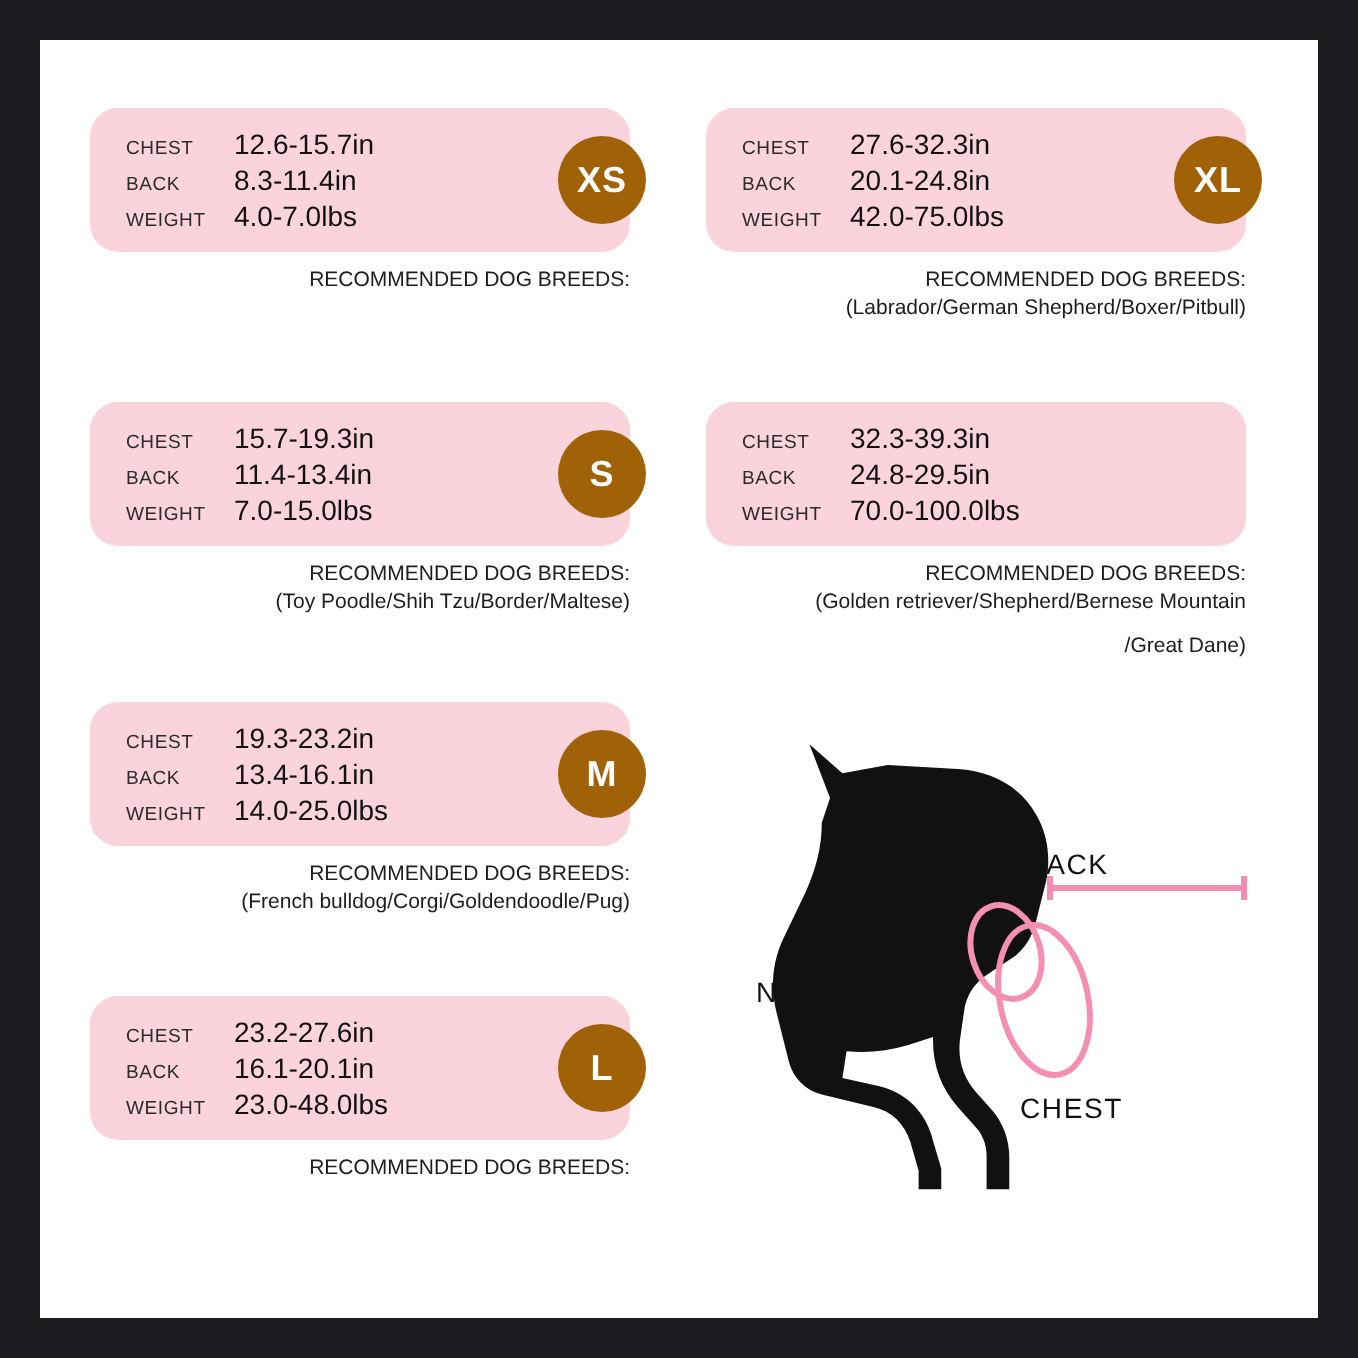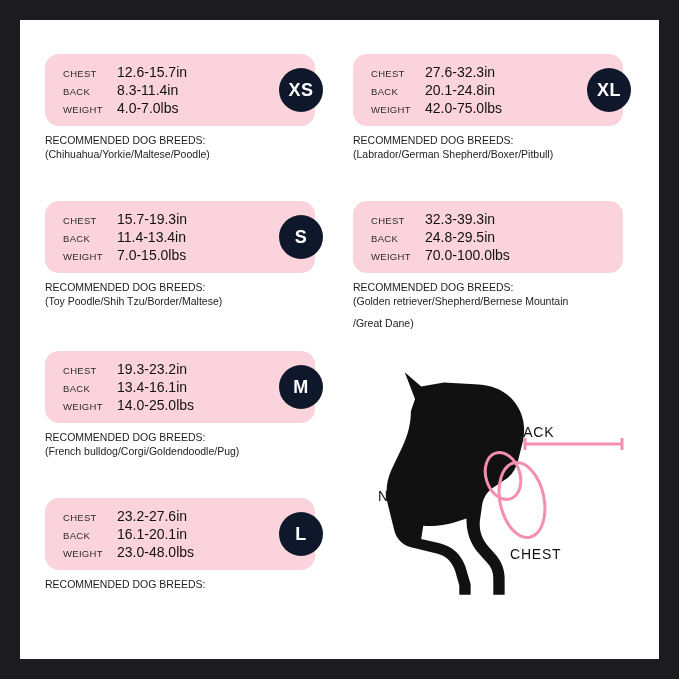--- a/index.html
+++ b/index.html
@@ -63,35 +63,35 @@
     white-space: nowrap;
   }
   .badge {
     position: absolute;
     right: -8px;
     top: 50%;
     transform: translateY(-50%);
     width: 44px;
     height: 44px;
     border-radius: 50%;
-    background: #0f172a;
+    background: #a16207;
     color: #ffffff;
     display: flex;
     align-items: center;
     justify-content: center;
     font-size: 18px;
     font-weight: bold;
     letter-spacing: 0.5px;
   }
   .badge.wide {
     font-size: 15px;
   }
   .breeds {
     margin-top: 7px;
-    text-align: left;
+    text-align: right;
     font-size: 10.5px;
     color: #1d1d1d;
     line-height: 1.35;
   }
   .breeds div {
     white-space: nowrap;
   }
   
   .diagram {
     position: absolute;
@@ -132,21 +132,20 @@
           </div>
           <div class="row">
             <span class="row-label">WEIGHT</span>
             <span class="row-value">4.0-7.0lbs</span>
           </div>
         </div>
         <div class="badge">XS</div>
       </div>
       <div class="breeds">
         <div>RECOMMENDED DOG BREEDS:</div>
-        <div>(Chihuahua/Yorkie/Maltese/Poodle)</div>
       </div>
     </div>
 
     <div class="card" style="left:333px; top:34px; width:270px;">
       <div class="panel">
         <div class="rows">
           <div class="row">
             <span class="row-label">CHEST</span>
             <span class="row-value">27.6-32.3in</span>
           </div>

